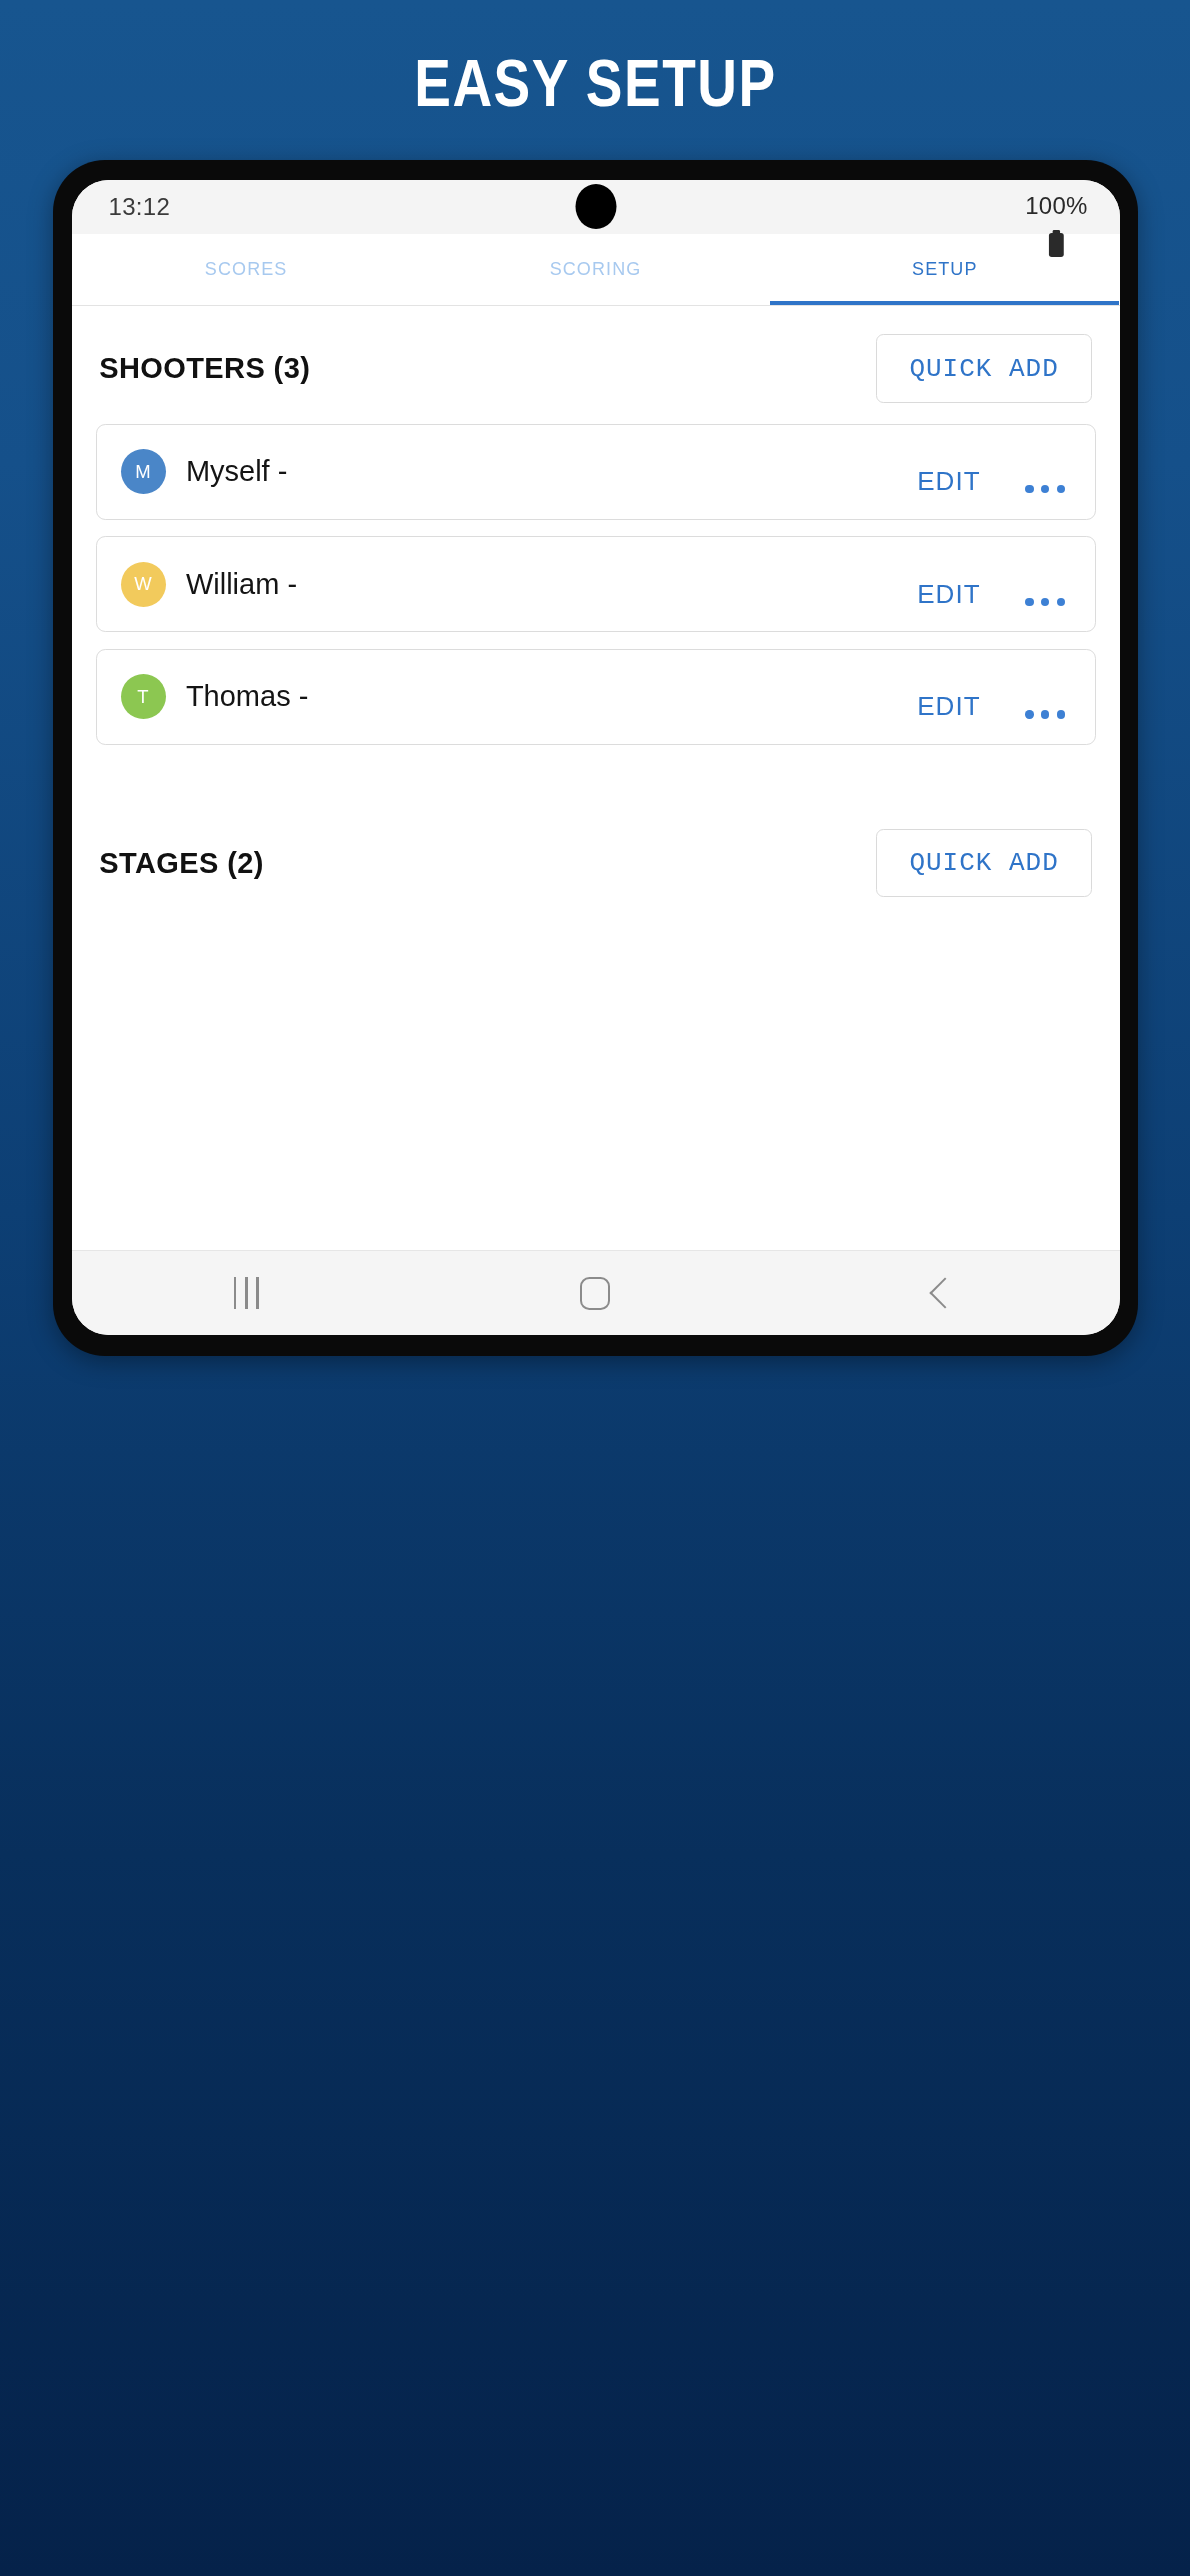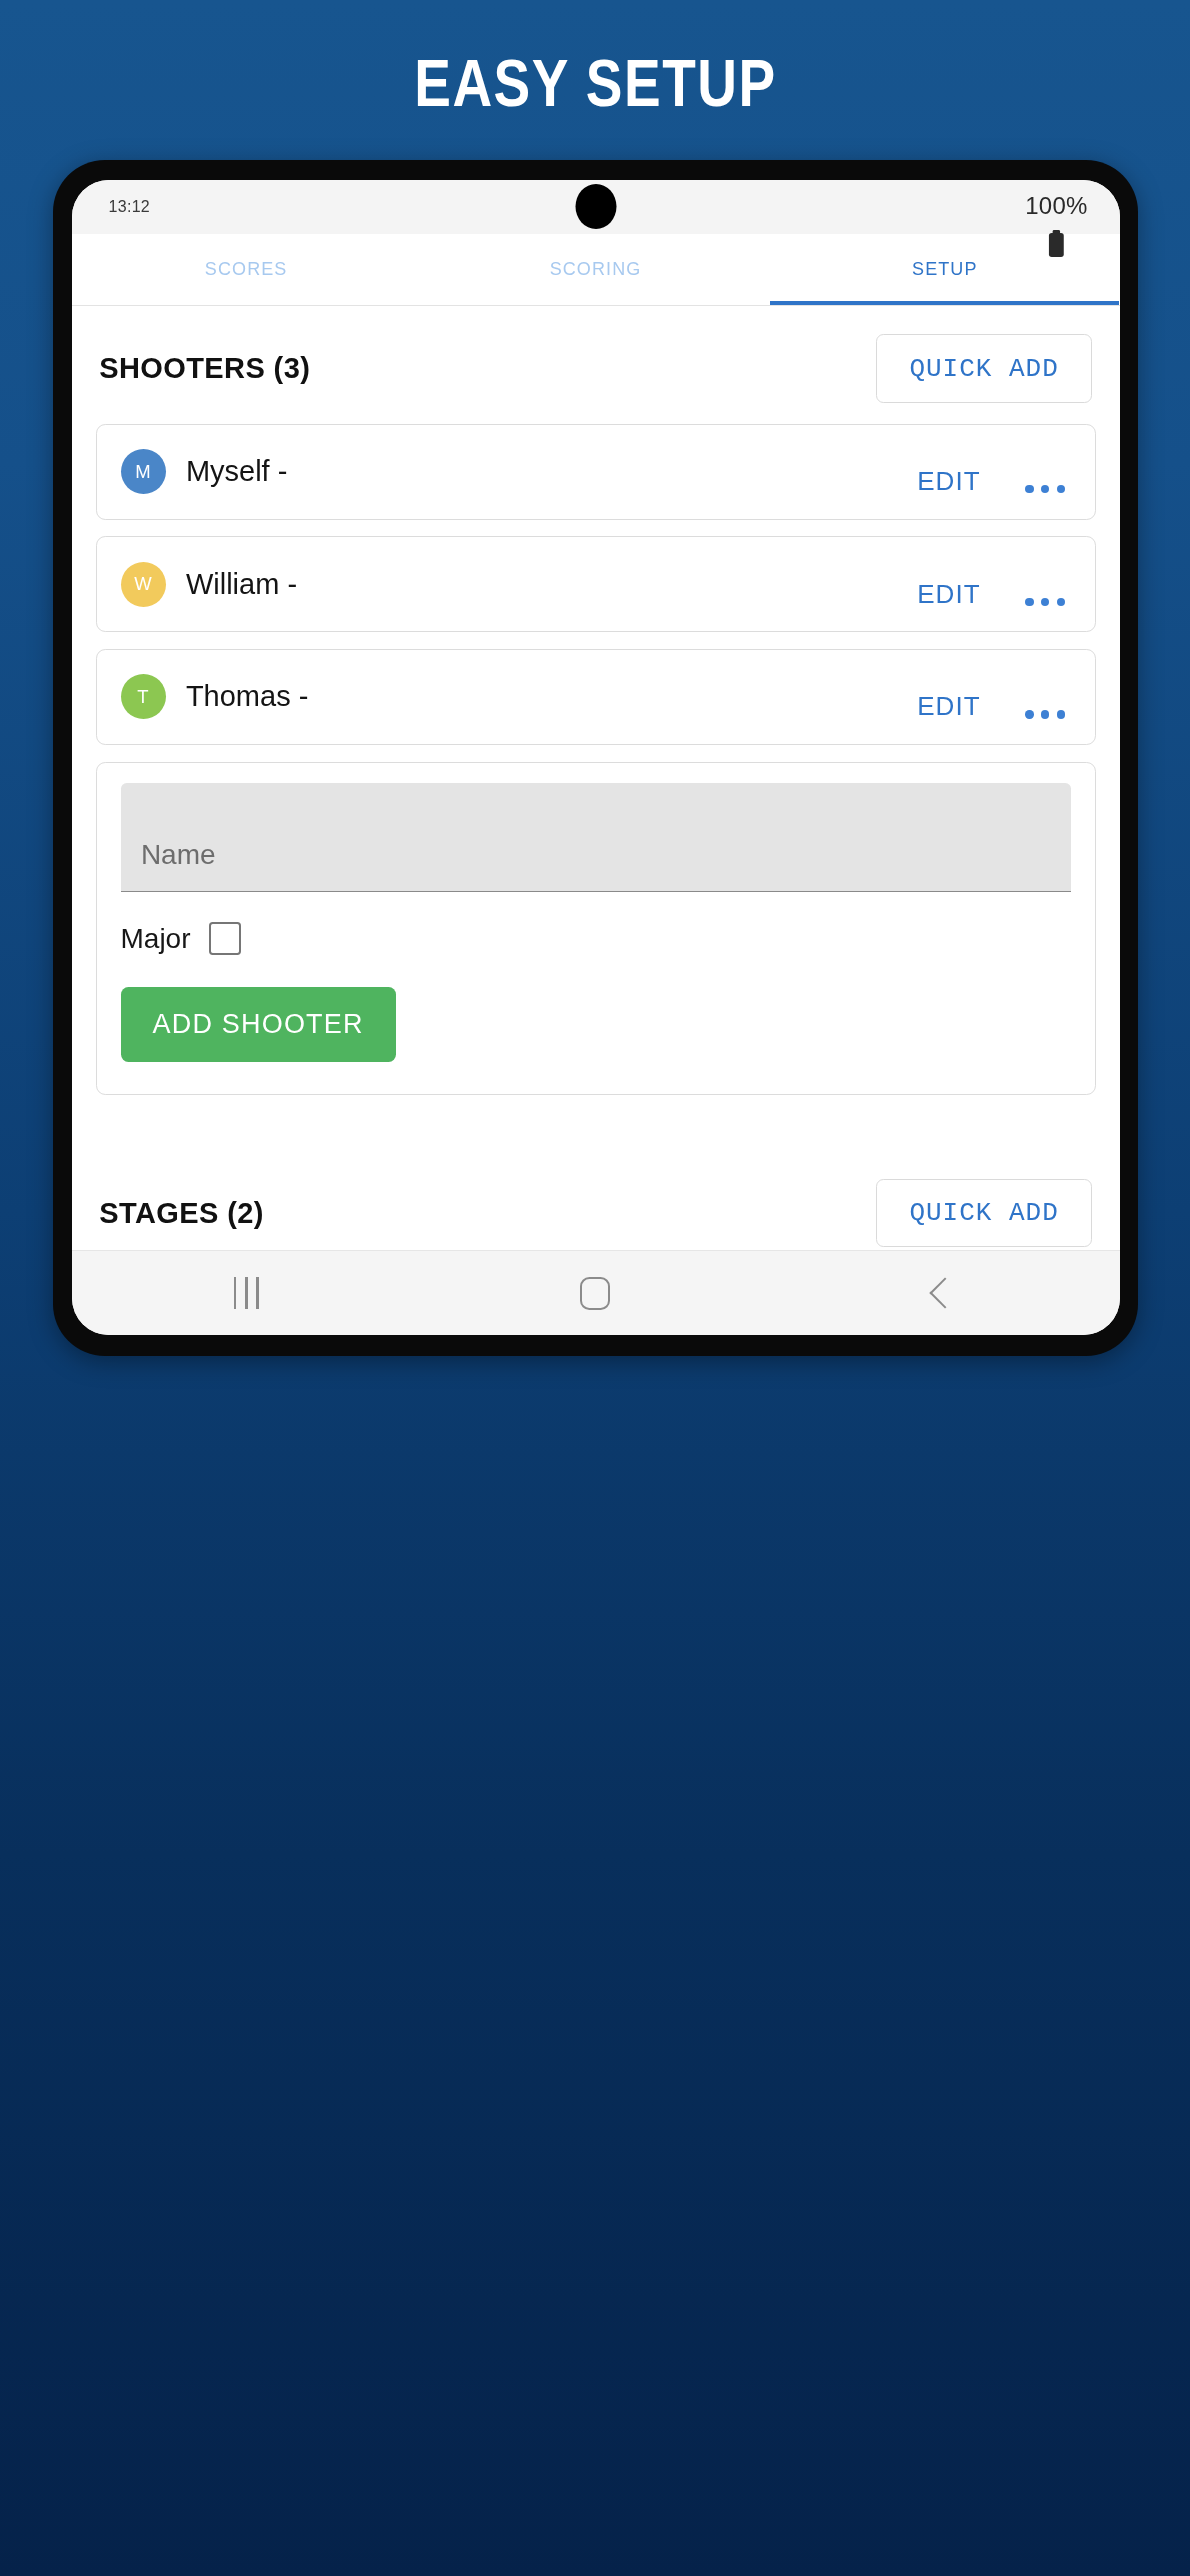--- a/index.html
+++ b/index.html
@@ -63,21 +63,21 @@
   .status-bar {
     position: relative;
     height: 54px;
     background: #f4f4f4;
     display: flex;
     align-items: center;
     padding: 0 32px 0 37px;
     flex: 0 0 auto;
   }
   .status-time {
-    font-size: 16px;
+    font-size: 24px;
     color: #3a3a3a;
     font-weight: 400;
     letter-spacing: 0.3px;
   }
   .status-right {
     margin-left: auto;
     display: flex;
     align-items: center;
     gap: 9.3px;
     flex-direction: column;
@@ -384,30 +384,20 @@
         <div class="row-actions">
           <button class="link-action">EDIT</button>
           <span class="dots">
               <span></span>
               <span></span>
               <span></span>
             </span>
         </div>
       </div>
 
-      <div class="add-card">
-        <div class="text-field">
-          <span class="text-field-placeholder">Name</span>
-        </div>
-        <div class="checkbox-row">
-          <span class="checkbox-label">Major</span>
-          <span class="checkbox-box"></span>
-        </div>
-        <button class="primary-btn">ADD SHOOTER</button>
-      </div>
 
       <div class="section-gap"></div>
 
       <div class="section-head">
         <div class="section-title">STAGES (2)</div>
         <button class="quick-add-btn">QUICK ADD</button>
       </div>
 
     </div>
 

